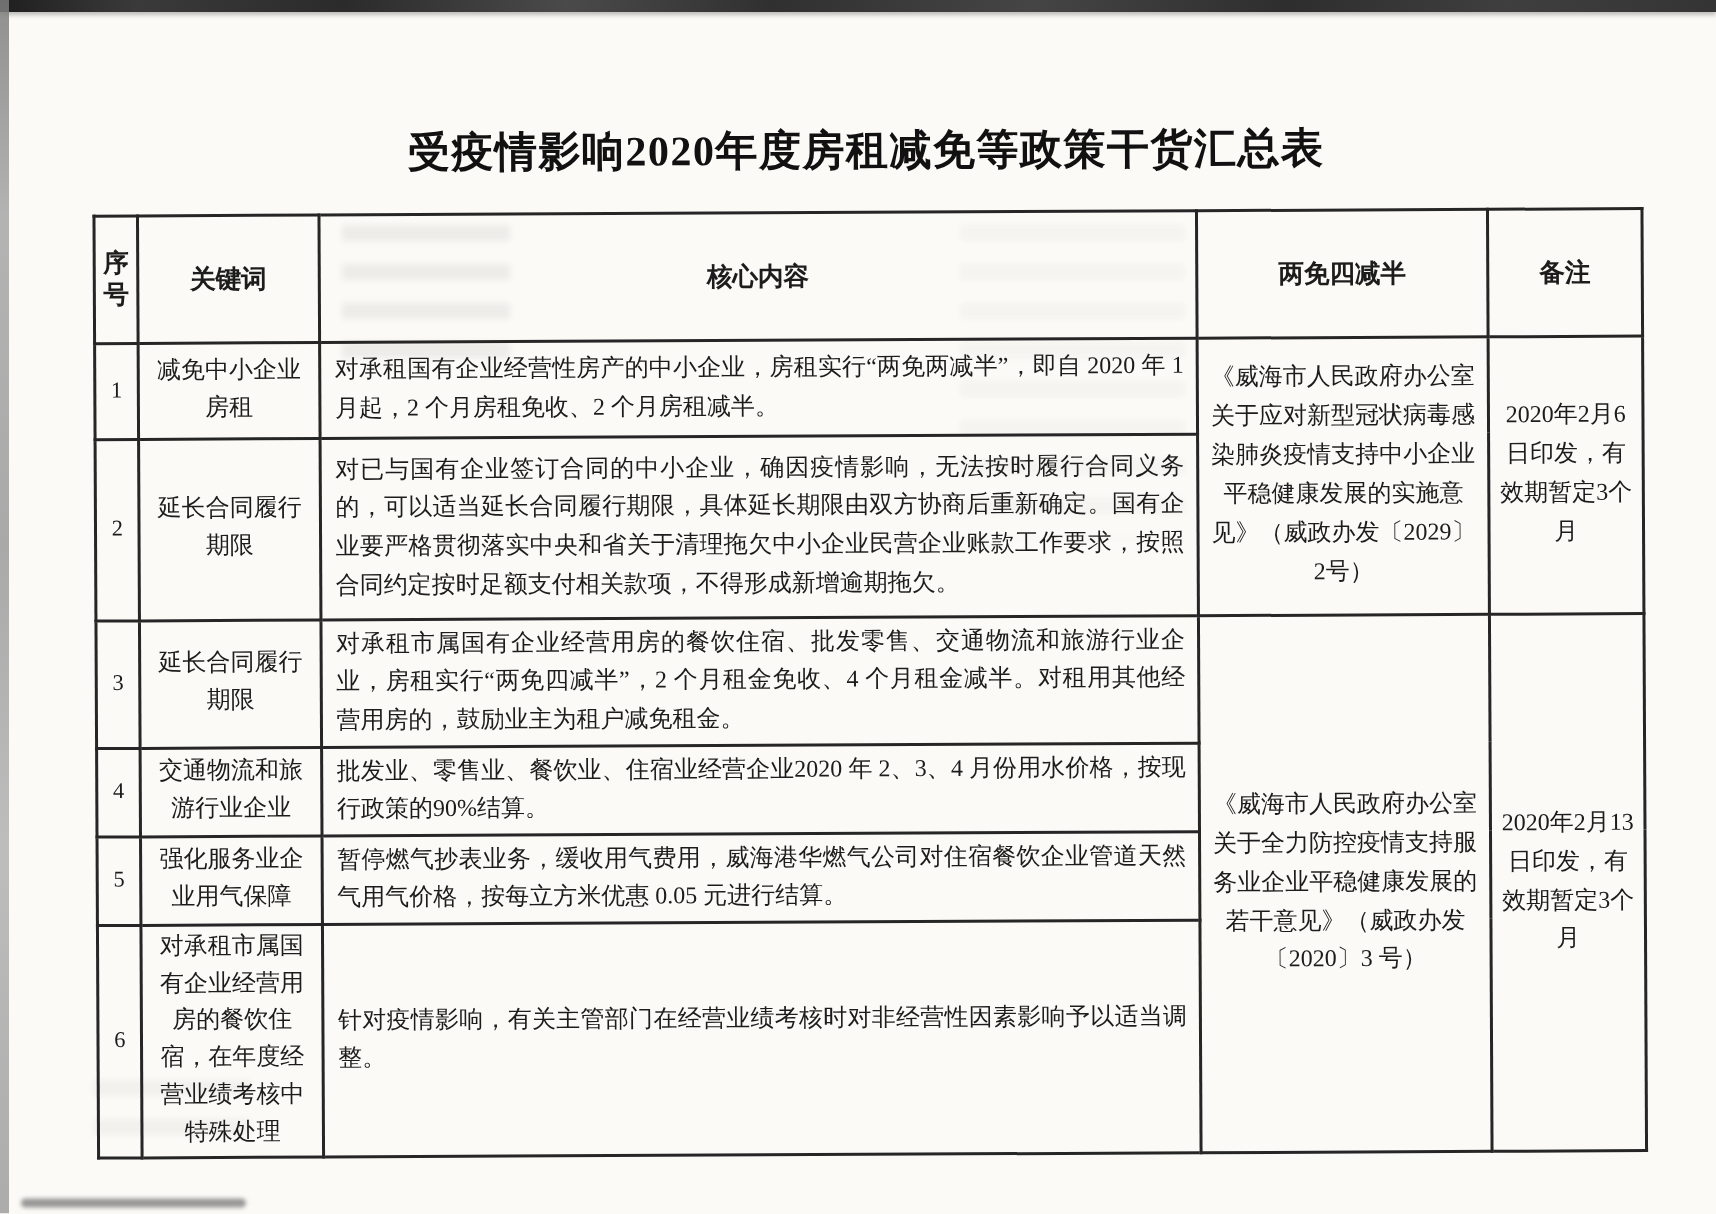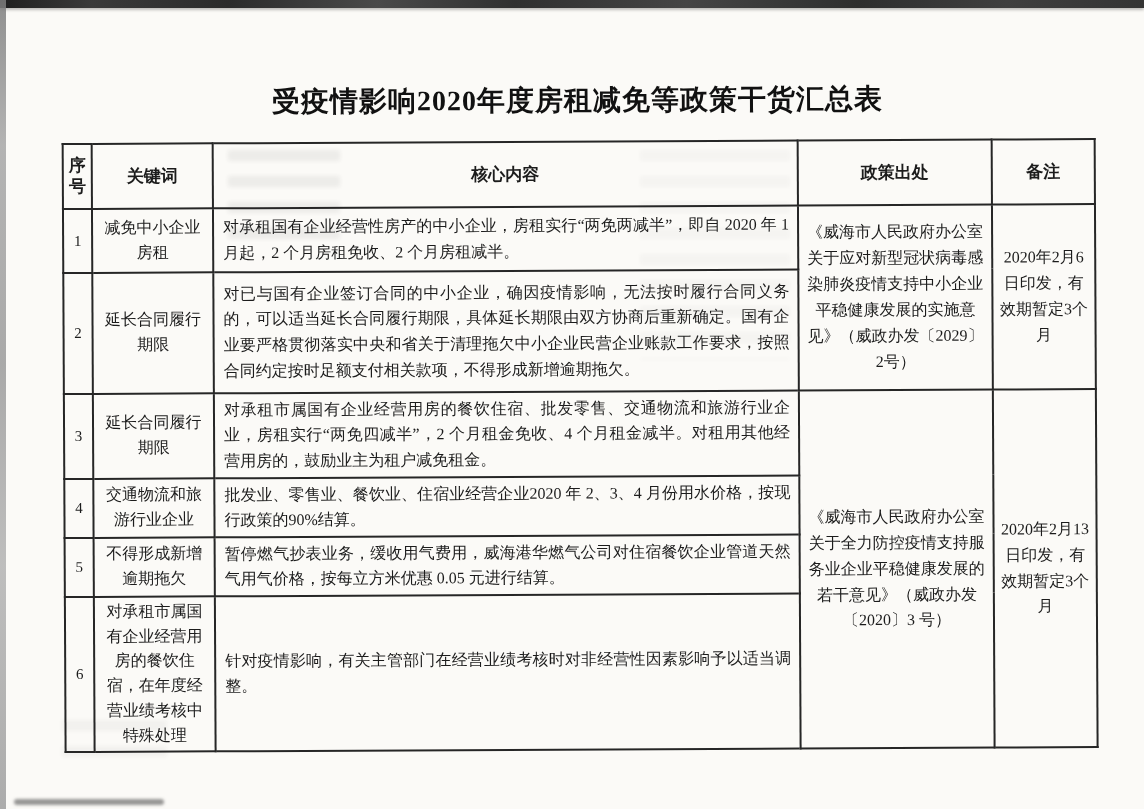--- a/index.html
+++ b/index.html
@@ -54,21 +54,21 @@
   .policy col.c-source{width:194px;}
   .policy col.c-remark{width:103px;}
   .policy td,.policy th{
     border:2px solid #262626;
     padding:2px 4px;vertical-align:middle;
     font-size:16px;line-height:1.6;
     font-family:"Liberation Serif","DejaVu Serif",serif;
     color:#1c1c1c;font-weight:normal;
   }
   .policy th{font-size:17px;font-weight:600;text-align:center;padding:4px 2px;}
-  .policy th.h-no{line-height:1.25;padding:10px 1px;}
+  .policy th.h-no{line-height:1.25;padding:20px 1px;}
   td.cell-no{text-align:center;font-size:15px;}
   td.cell-kw{text-align:center;padding:2px 5px;line-height:1.55;border-radius:14px;}
   td.cell-content{text-align:justify;padding:3px 8px 3px 9px;}
   td.cell-source{text-align:center;padding:4px 7px;line-height:1.62;}
   td.cell-remark{text-align:center;padding:4px 4px;line-height:1.62;}
   tr.r-header{height:45px;}
   tr.r1{height:64px;}
   tr.r2{height:121px;}
   tr.r3{height:85px;}
   tr.r4{height:55px;}
@@ -95,21 +95,21 @@
         <col class="c-kw">
         <col class="c-content">
         <col class="c-source">
         <col class="c-remark">
     </colgroup>
     <tbody>
       <tr class="r-header">
         <th class="h-no">序号</th>
         <th>关键词</th>
         <th>核心内容</th>
-        <th>政策出处</th>
+        <th>两免四减半</th>
         <th>备注</th>
       </tr>
 
       <tr class="r1">
         <td class="cell-no">1</td>
         <td class="cell-kw">减免中小企业房租</td>
         <td class="cell-content">对承租国有企业经营性房产的中小企业，房租实行“两免两减半”，即自 2020 年 1 月起，2 个月房租免收、2 个月房租减半。</td>
         <td class="cell-source" rowspan="2">《威海市人民政府办公室关于应对新型冠状病毒感染肺炎疫情支持中小企业平稳健康发展的实施意见》（威政办发〔2029〕2号）</td>
         <td class="cell-remark" rowspan="2">2020年2月6日印发，有效期暂定3个月</td>
       </tr>
@@ -129,21 +129,21 @@
       </tr>
 
       <tr class="r4">
         <td class="cell-no">4</td>
         <td class="cell-kw">交通物流和旅游行业企业</td>
         <td class="cell-content">批发业、零售业、餐饮业、住宿业经营企业2020 年 2、3、4 月份用水价格，按现行政策的90%结算。</td>
       </tr>
 
       <tr class="r5">
         <td class="cell-no">5</td>
-        <td class="cell-kw">不得形成新增逾期拖欠</td>
+        <td class="cell-kw">强化服务业企业用气保障</td>
         <td class="cell-content">暂停燃气抄表业务，缓收用气费用，威海港华燃气公司对住宿餐饮企业管道天然气用气价格，按每立方米优惠 0.05 元进行结算。</td>
       </tr>
 
       <tr class="r6">
         <td class="cell-no">6</td>
         <td class="cell-kw">对承租市属国有企业经营用房的餐饮住宿，在年度经营业绩考核中特殊处理</td>
         <td class="cell-content">针对疫情影响，有关主管部门在经营业绩考核时对非经营性因素影响予以适当调整。</td>
       </tr>
     </tbody>
   </table>

